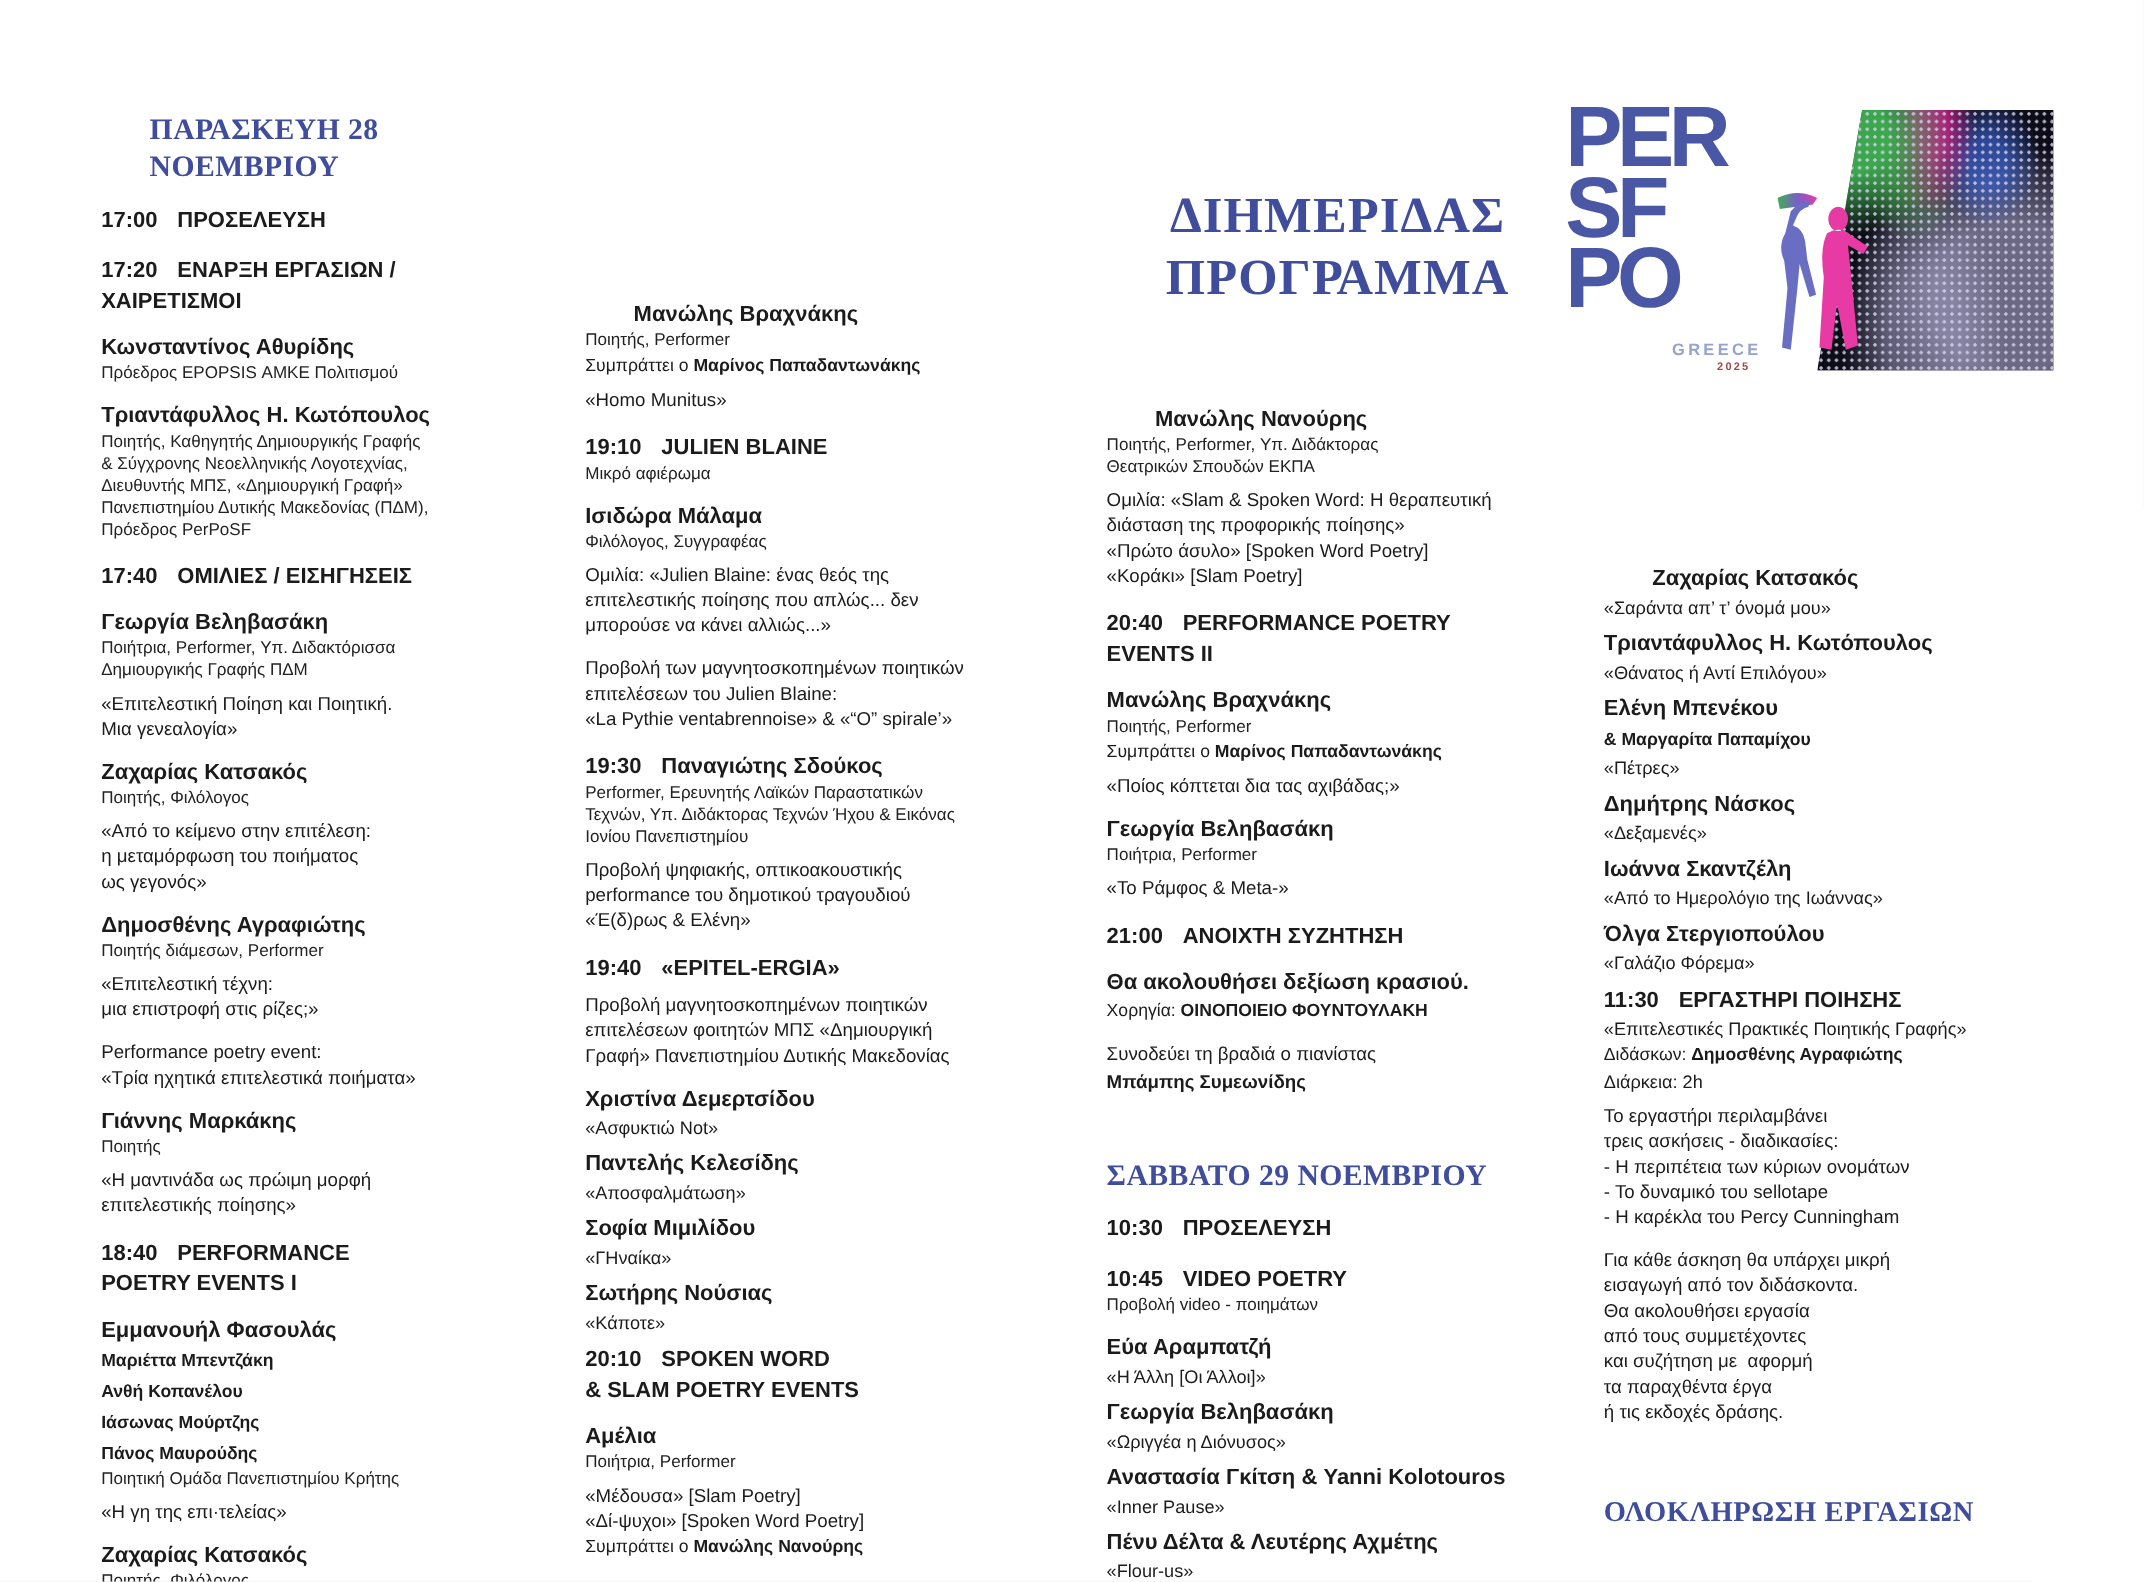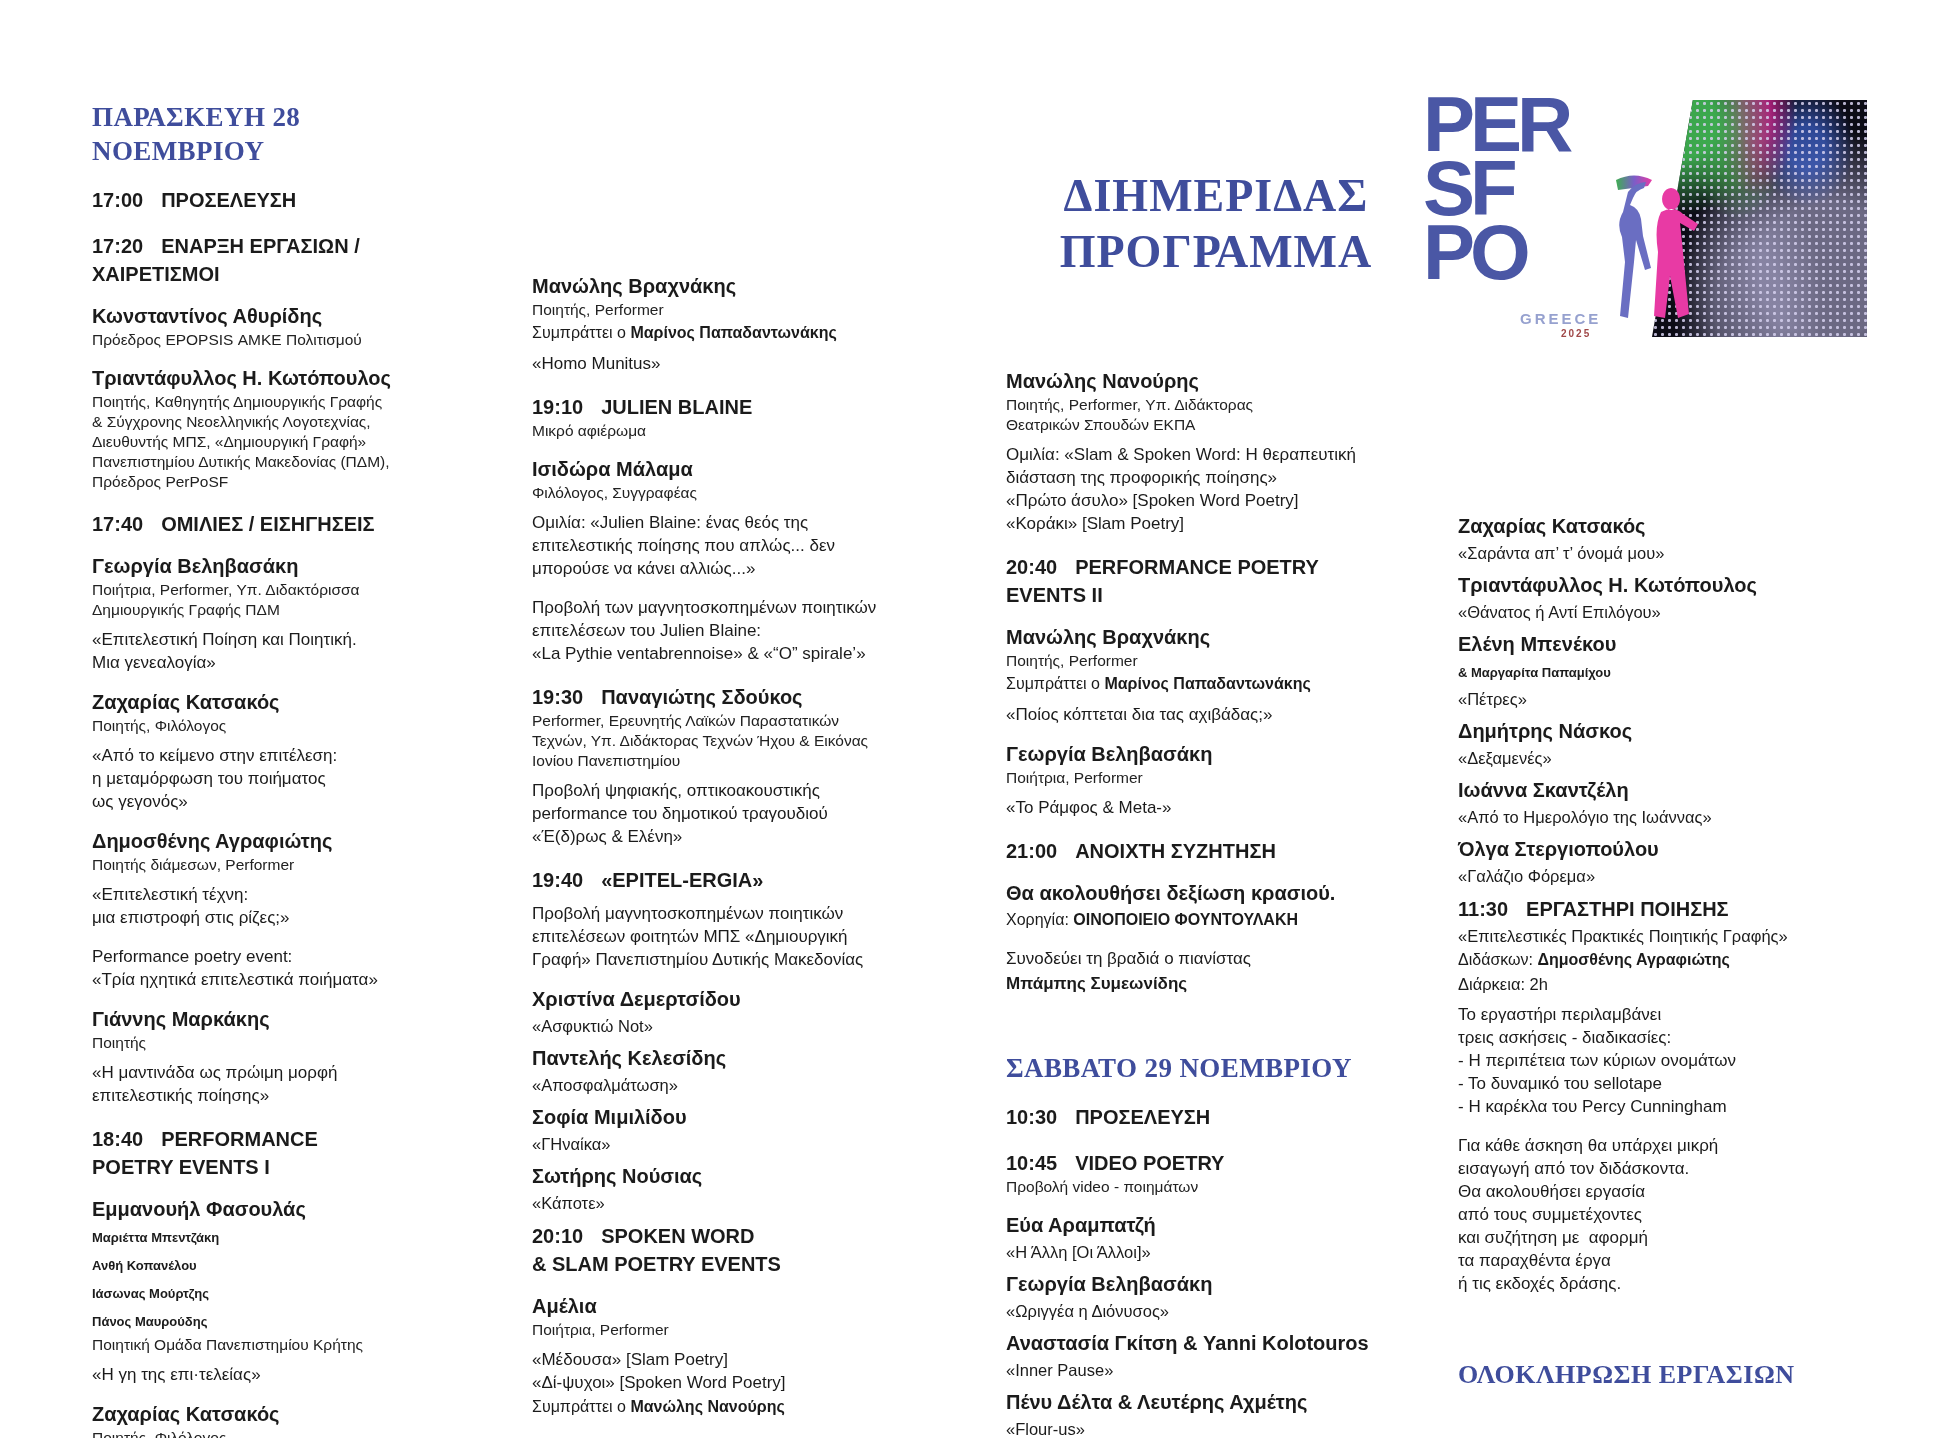--- a/index.html
+++ b/index.html
@@ -2,36 +2,36 @@
 <html style="--blue: #3f4d9c; --ink: #1b1b1b; --logoblue: #4a57a5; --lightblue: #96a1cf; --yearred: #a04848;"><head>
 <meta charset="utf-8">
 <style>
   html,body{margin:0;padding:0;background:#e8e8e8;}
   .page{
     position:relative;width:1949px;height:1438px;background:#ffffff;
     font-family:"Liberation Sans",sans-serif;color:#1b1b1b;overflow:hidden;
   }
   .col{position:absolute;}
   .col > div{white-space:pre-wrap;}
-  .col > :first-child{margin-top:0 !important;}
+  .col > :first-child{margin-top:0 !important;margin-left:44px;}
 
   
   .l-day{
     font-family:"Liberation Serif",serif;font-weight:bold;
     color:var(--blue,#3f4d9c);font-size:27px;line-height:34px;
     margin-top:30px;letter-spacing:.4px;
   }
   .l-time{font-size:20px;font-weight:bold;line-height:28px;margin-top:18px;}
   .l-cap + .l-time{margin-top:8px;}
   .tt{display:inline-block;}
   .tl{display:inline-block;margin-left:18px;}
   .l-timecont{font-size:20px;font-weight:bold;line-height:28px;margin-top:0;}
   .l-name{font-size:20px;font-weight:bold;line-height:27px;margin-top:15px;}
   .l-cap + .l-name{margin-top:8px;}
-  .l-name0{font-size:13px;font-weight:bold;line-height:27px;margin-top:1px;}
+  .l-name0{font-size:16px;font-weight:bold;line-height:27px;margin-top:1px;}
   .l-sub{font-size:15.5px;line-height:20px;margin-top:0;color:#222;}
   .l-work{font-size:17px;line-height:23px;margin-top:0;}
   :not(.l-work) + .l-work{margin-top:8px;}
   .l-cap{font-size:16.5px;line-height:22px;margin-top:2px;}
   .l-bold{font-size:17px;font-weight:bold;line-height:23px;margin-top:2px;}
   .l-mixed{font-size:16px;line-height:22px;margin-top:2px;}
   .l-mixed .bseg{font-weight:bold;}
   .l-gap{height:26px;}
   .l-gapsm{height:8px;}
 

